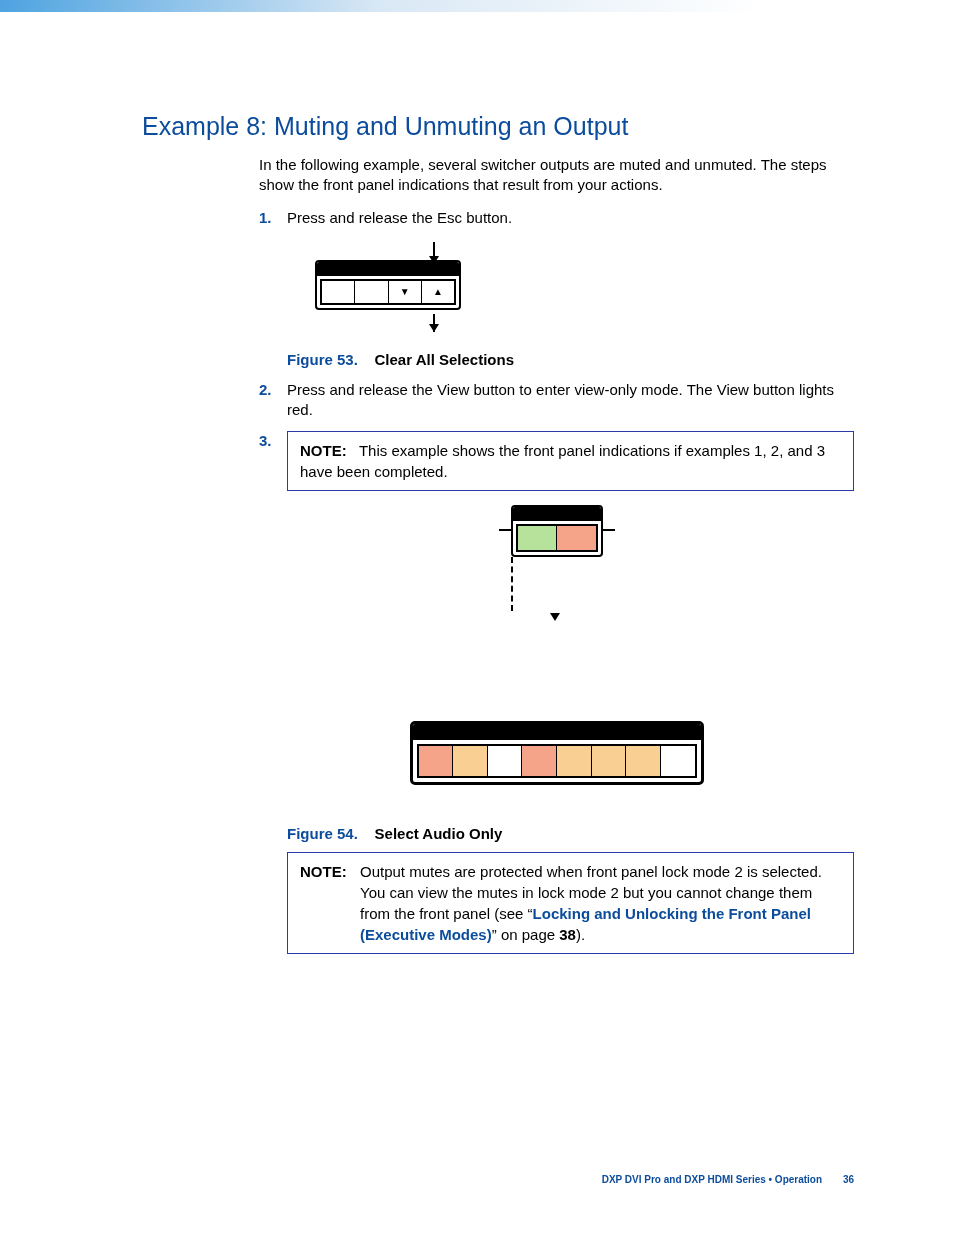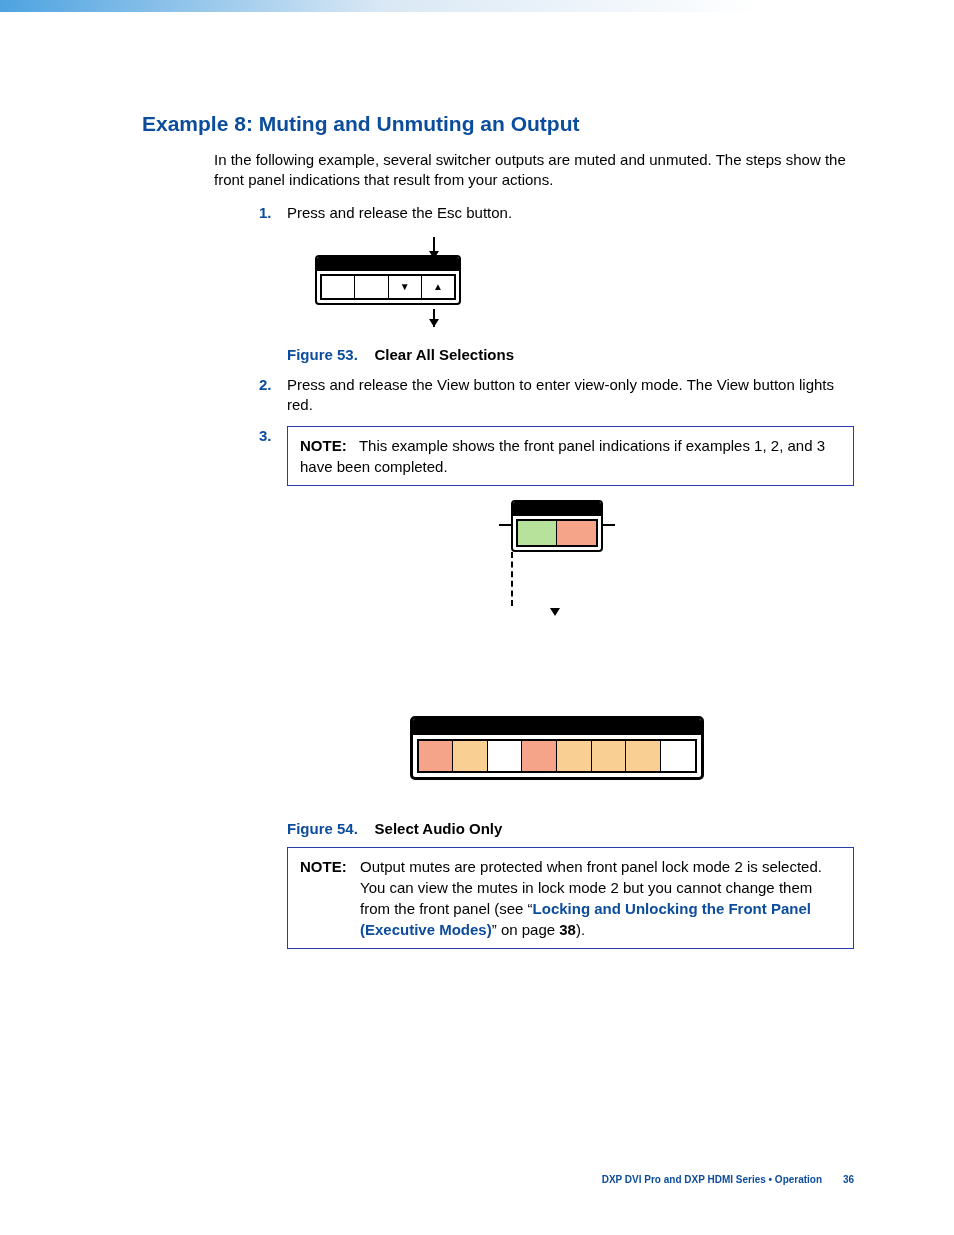--- a/index.html
+++ b/index.html
@@ -14,27 +14,27 @@
   }
   .top-bar {
     height: 12px;
     background: linear-gradient(90deg, #4ea3e0 0%, #d9e8f5 40%, #fff 80%);
   }
   .content {
     padding: 100px 100px 0 145px;
   }
   .example-heading {
     color: #0b4c9c;
-    font-weight: bold;
-    font-size: 21px;
+    font-weight: normal;
+    font-size: 25px;
     margin-bottom: 14px;
     margin-left: -3px;
   }
   .intro {
-    margin-left: 69px;
+    margin-left: 114px;
     line-height: 1.35;
     margin-bottom: 12px;
   }
   ol.steps {
     list-style: none;
     margin-left: 114px;
   }
   ol.steps > li {
     position: relative;
     padding-left: 28px;

